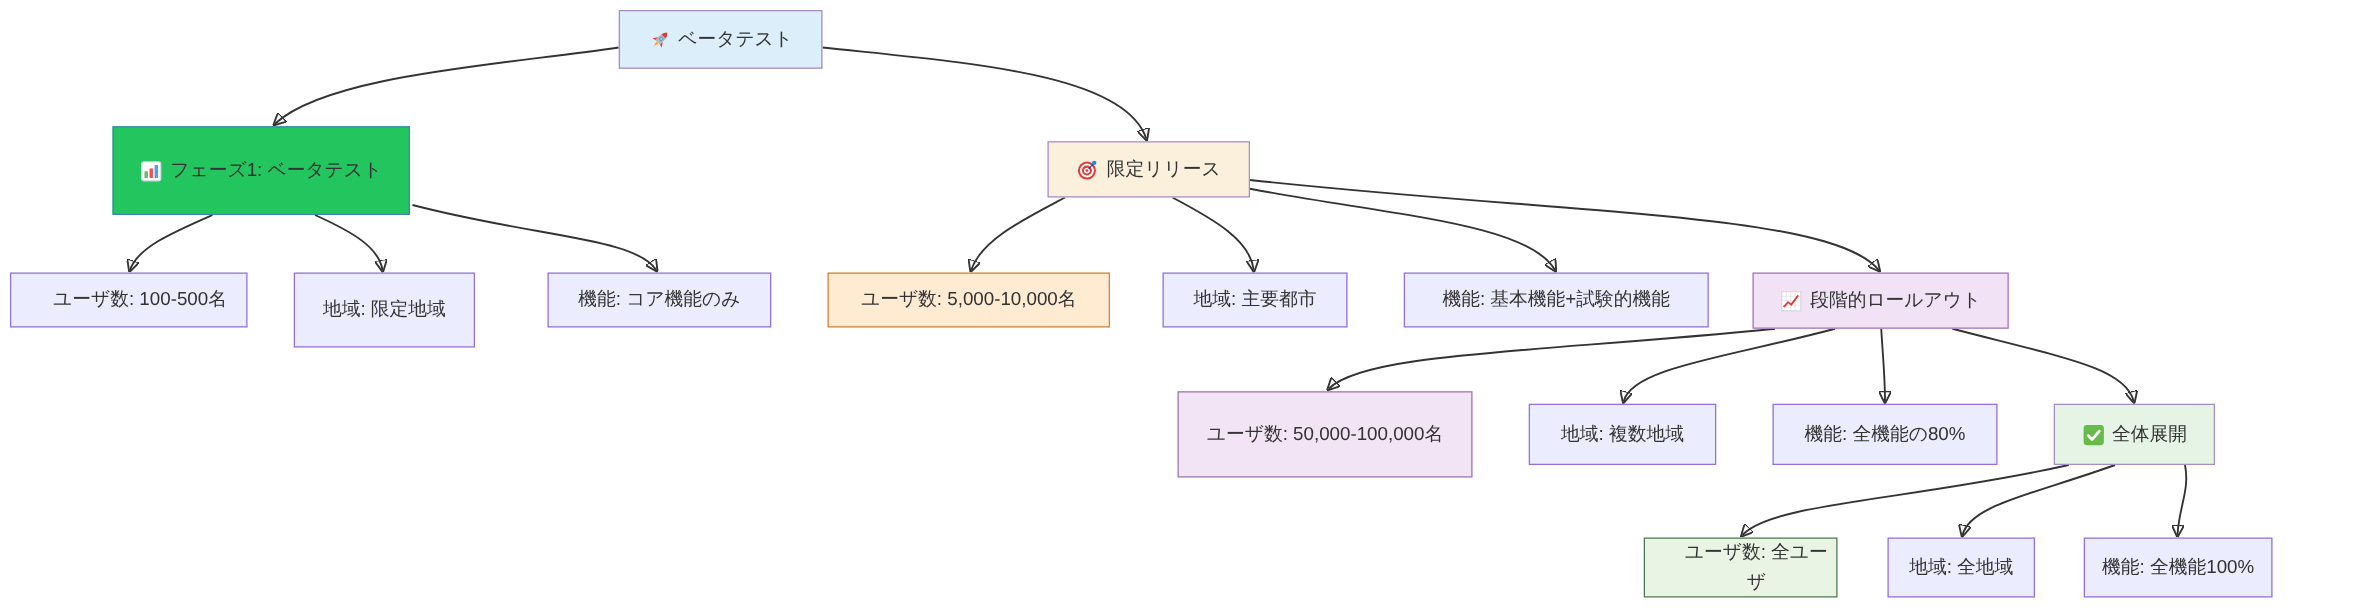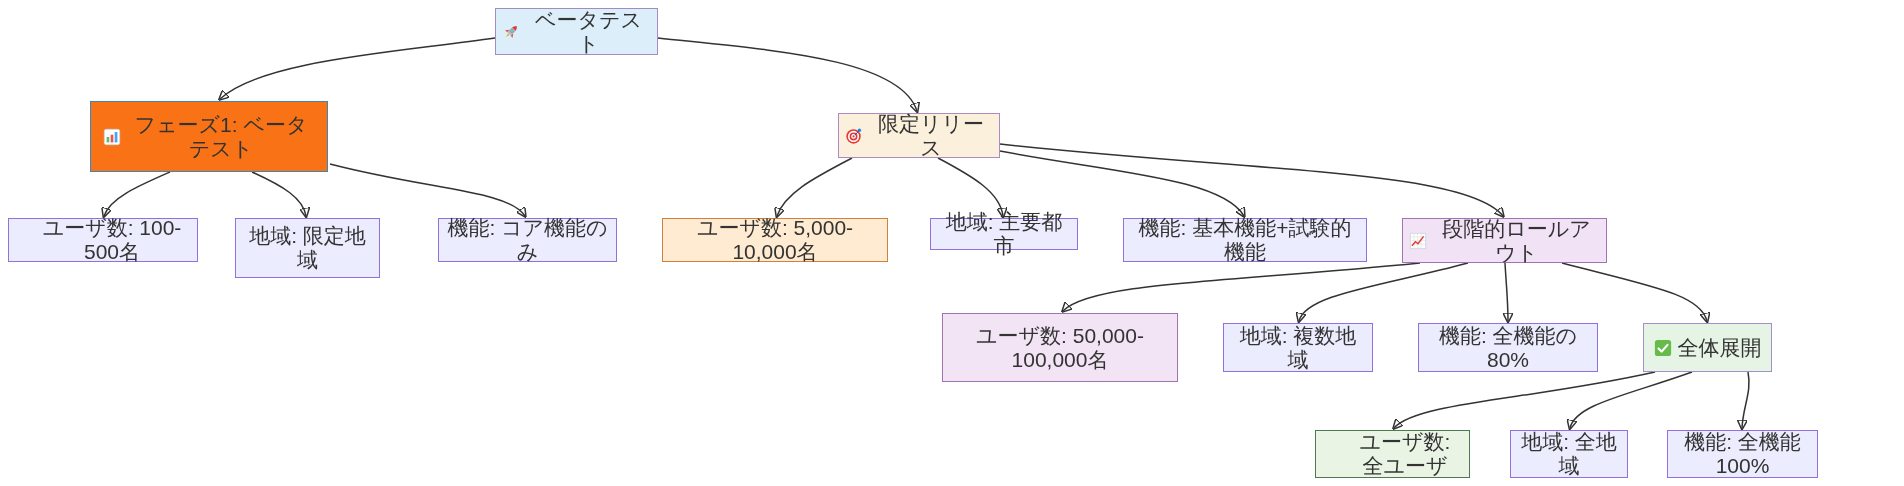--- a/index.html
+++ b/index.html
@@ -11,50 +11,50 @@
     color:#333333;
     overflow:hidden;
   }
   .edges{position:absolute;left:0;top:0;width:1904px;height:486px;z-index:0;}
   .edges path{stroke:#333333;stroke-width:1.5;fill:none;}
   .node{
     position:absolute;z-index:1;
     box-sizing:border-box;
     display:flex;align-items:center;justify-content:center;
     text-align:center;
-    font-size:21px;line-height:24px;
+    font-size:15px;line-height:24px;
     background:#ECECFF;border:1px solid #9370DB;
     padding:0 6px;
   }
   .node .ic{display:inline-flex;margin-right:6px;flex:0 0 auto;}
   .node .ic svg{display:block;}
   .node .lbl{display:inline-block;}
 
   
   .n-root   {left:495px; top:8px;   width:163px;height:47px;}
   .n-phase1 {left:90px;  top:101px; width:238px;height:71px;}
   .n-limited{left:838px; top:113px; width:162px;height:45px;}
   .n-bu{left:8px;   top:218px;width:190px;height:44px;padding-left:24px;}
   .n-br{left:235px; top:218px;width:145px;height:60px;}
   .n-bf{left:438px; top:218px;width:179px;height:44px;}
   .n-lu{left:662px; top:218px;width:226px;height:44px;}
-  .n-lr{left:930px; top:218px;width:148px;height:32px;}
+  .n-lr{left:930px; top:218px;width:148px;height:44px;}
   .n-lf{left:1123px;top:218px;width:244px;height:44px;}
   .n-rollout{left:1402px;top:218px;width:205px;height:45px;}
   .n-ru{left:942px; top:313px;width:236px;height:69px;}
   .n-rr{left:1223px;top:323px;width:150px;height:49px;}
   .n-rf{left:1418px;top:323px;width:180px;height:49px;}
   .n-full{left:1643px;top:323px;width:129px;height:49px;}
   .n-fu{left:1315px;top:430px;width:155px;height:48px;padding-left:31px;}
   .n-fr{left:1510px;top:430px;width:118px;height:48px;}
   .n-ff{left:1667px;top:430px;width:151px;height:48px;}
 
   
   .n-root   {background:#DCEEFA;border-color:#A48BC4;}
-  .n-phase1 {background:#f97316;border-color:#3C87B8;}
+  .n-phase1 {background:#22c55e;border-color:#3C87B8;}
   .n-limited{background:#FAF0DC;border-color:#AD8AC6;}
   .n-lu     {background:#FFEBD2;border-color:#D2813A;}
   .n-rollout{background:#F1E2F6;border-color:#A273B8;}
   .n-ru     {background:#F3E4F5;border-color:#9E74B3;}
   .n-full   {background:#E5F4E4;border-color:#A58FC8;}
   .n-fu     {background:#E9F4E5;border-color:#4C7A50;}
 
   
   .n-phase1 .lbl{max-width:188px;}
   .n-ru .lbl{max-width:202px;}

